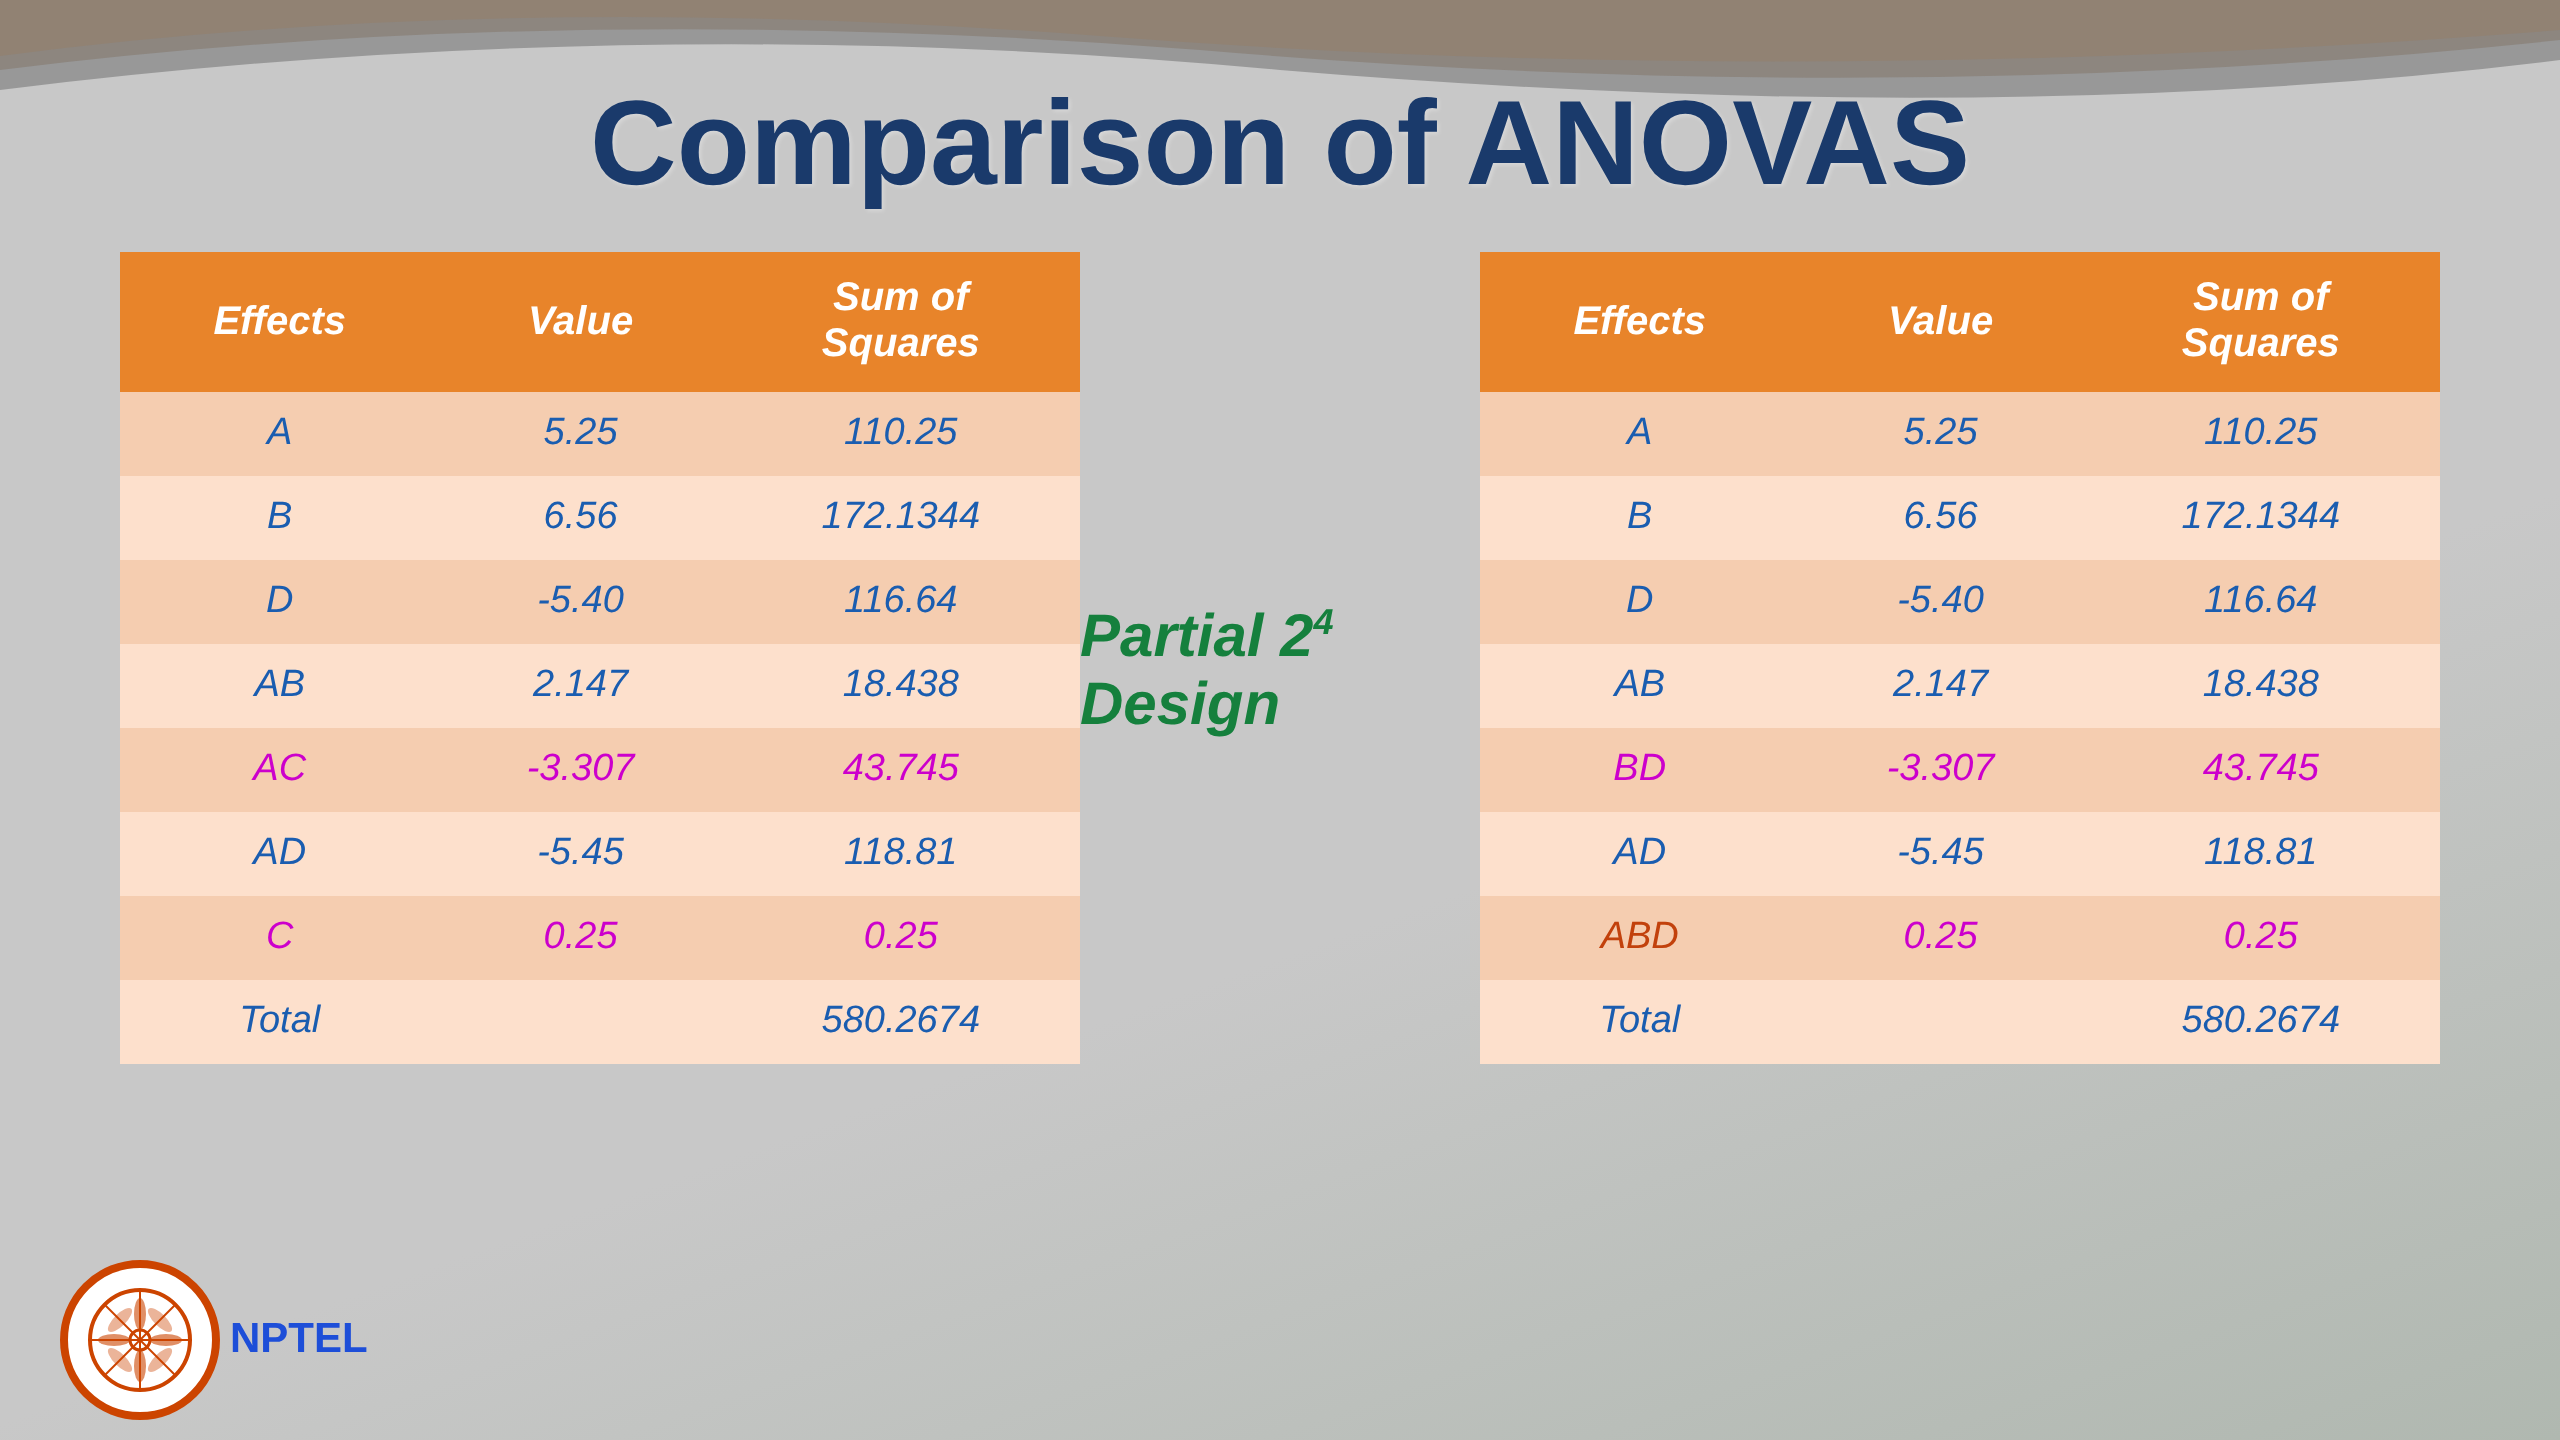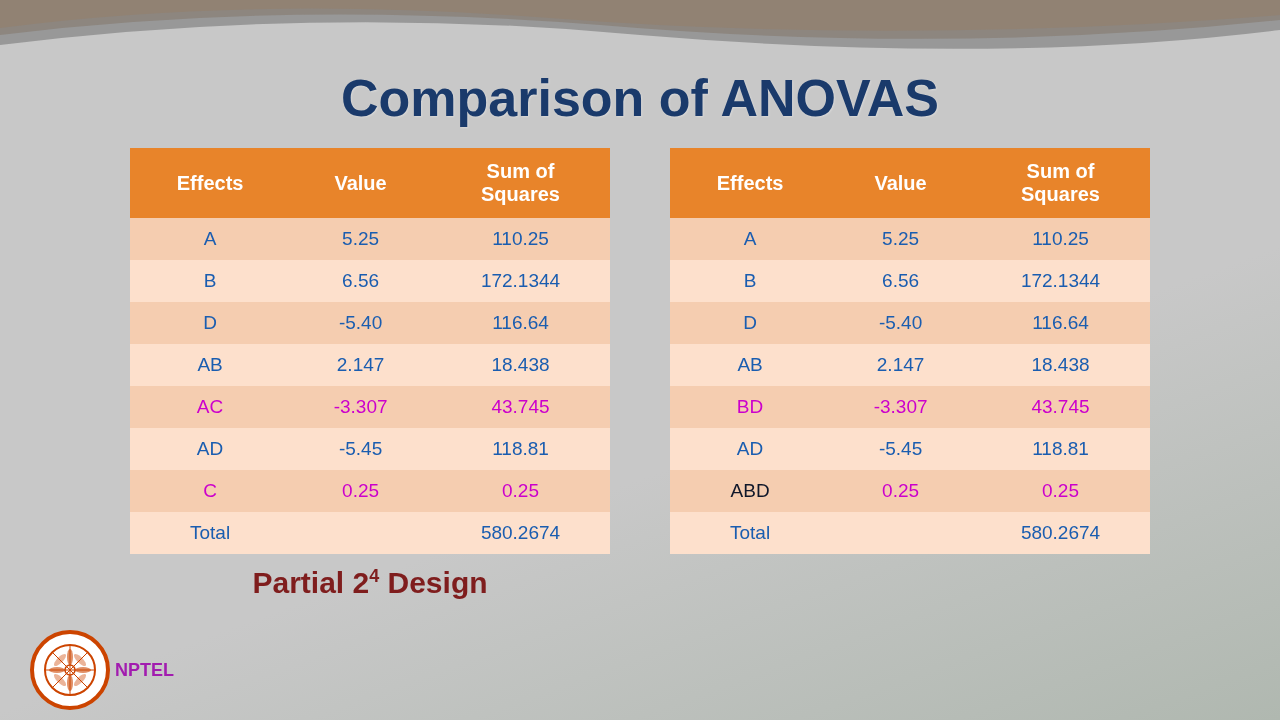--- a/index.html
+++ b/index.html
@@ -25,42 +25,43 @@
       z-index: 2;
       width: 100%;
       height: 100%;
       display: flex;
       flex-direction: column;
       align-items: center;
       padding-top: 10px;
     }
 
     .title {
-      font-size: 52px;
+      font-size: 60px;
       font-weight: bold;
       color: #1a3a6b;
-      margin-top: 58px;
+      margin-top: 27px;
       margin-bottom: 20px;
       text-shadow: 1px 1px 2px rgba(255,255,255,0.3);
     }
 
     .tables-row {
       display: flex;
       flex-direction: row;
       gap: 60px;
       align-items: flex-start;
       justify-content: center;
       width: 100%;
       padding: 0 60px;
     }
 
     .table-section {
       display: flex;
-      flex-direction: column;
-      align-items: center;
+      flex-direction: row;
+      align-items: center;
+      font-style: italic;
     }
 
     table {
       border-collapse: collapse;
       min-width: 480px;
     }
 
     th {
       background-color: #e8842a;
       color: white;
@@ -79,21 +80,21 @@
     tr:nth-child(odd) td {
       background-color: #f5cdb0;
     }
     tr:nth-child(even) td {
       background-color: #fde0cc;
     }
 
     .table-label {
       font-size: 30px;
       font-weight: bold;
-      color: #7f1d1d;
+      color: #15803d;
       margin-top: 12px;
     }
 
     .table-label sup {
       font-size: 18px;
     }
 
     
     .nptel-logo {
       position: absolute;
@@ -111,23 +112,23 @@
       border: 4px solid #cc4400;
       background: white;
       display: flex;
       align-items: center;
       justify-content: center;
       overflow: hidden;
       position: relative;
     }
 
     .nptel-text {
-      font-size: 18px;
-      font-weight: bold;
-      color: #a21caf;
+      font-size: 21px;
+      font-weight: bold;
+      color: #1d4ed8;
       margin-left: 5px;
     }
 
     
     .wave-svg {
       position: absolute;
       top: 0;
       left: 0;
       width: 100%;
       height: 65px;
@@ -240,21 +241,21 @@
               <td style="color: rgb(204, 0, 204);">BD</td>
               <td style="color: rgb(204, 0, 204);">-3.307</td>
               <td style="color: rgb(204, 0, 204);">43.745</td>
             </tr>
             <tr>
               <td style="color: rgb(26, 93, 176);">AD</td>
               <td style="color: rgb(26, 93, 176);">-5.45</td>
               <td style="color: rgb(26, 93, 176);">118.81</td>
             </tr>
             <tr>
-              <td style="color: #0f172a;">ABD</td>
+              <td style="color: #c2410c;">ABD</td>
               <td style="color: rgb(204, 0, 204);">0.25</td>
               <td style="color: rgb(204, 0, 204);">0.25</td>
             </tr>
             <tr>
               <td style="color: rgb(26, 93, 176);">Total</td>
               <td style="color: rgb(26, 93, 176);"></td>
               <td style="color: rgb(26, 93, 176);">580.2674</td>
             </tr>
           </tbody>
       </table>

